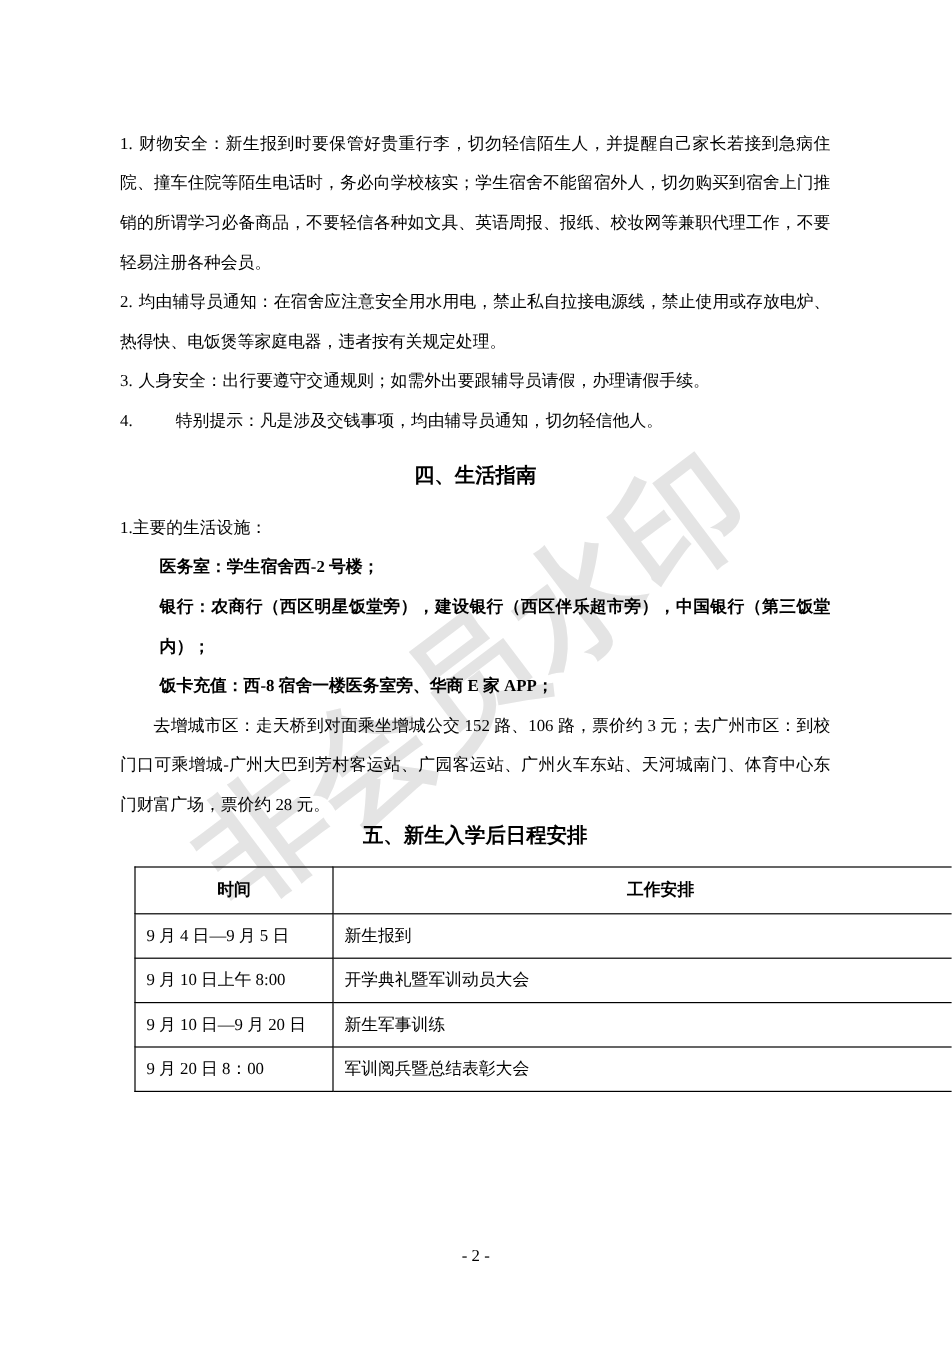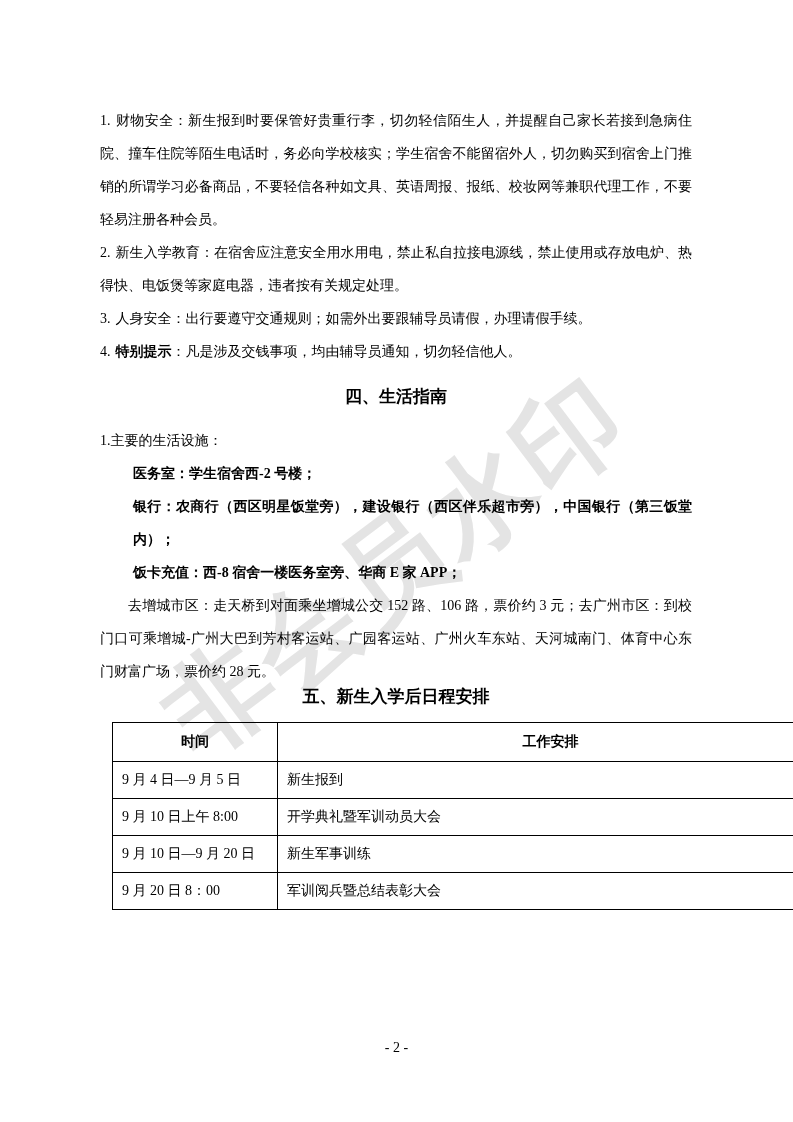--- a/index.html
+++ b/index.html
@@ -12,21 +12,21 @@
     position:absolute;left:120px;top:505px;width:560px;height:112px;
     line-height:112px;font-size:106px;font-weight:bold;letter-spacing:3px;
     font-family:"Liberation Sans", sans-serif;
     color:#e4e4e4;white-space:nowrap;
     transform:rotate(-37deg);
     z-index:0;user-select:none;
   }
   .content{position:absolute;left:100px;top:104px;width:592px;z-index:1;}
   p.body{margin:0;font-size:14px;line-height:33px;text-align:justify;}
   .lead{margin-right:5px;}
-  .bold-label{font-weight:bold;}
+  .bold-label{font-weight:normal;margin-left:31px;}
   .sub{padding-left:33px;font-weight:bold;}
   .indent{text-indent:28px;line-height:31px;}
   .sec-title{
     margin:16px 0 14px 0;font-size:17px;line-height:26px;font-weight:bold;
     text-align:center;font-family:"Liberation Sans", sans-serif;
   }
   .sec-title.tight{margin:-4px 0 8px 0;}
   table.schedule{
     width:712px;border-collapse:collapse;table-layout:fixed;margin:12px;
   }
@@ -46,21 +46,21 @@
 </style>
 </head>
 <body>
 
 <div class="watermark">非会员水印</div>
 
 <div class="content">
 
   <p class="body"><span class="lead">1.</span><span>财物安全</span><span>：新生报到时要保管好贵重行李，切勿轻信陌生人，并提醒自己家长若接到急病住院、撞车住院等陌生电话时，务必向学校核实；学生宿舍不能留宿外人，切勿购买到宿舍上门推销的所谓学习必备商品，不要轻信各种如文具、英语周报、报纸、校妆网等兼职代理工作，不要轻易注册各种会员。</span></p>
 
-  <p class="body"><span class="lead">2.</span><span>新生入学教育</span><span>：在宿舍应注意安全用水用电，禁止私自拉接电源线，禁止使用或存放电炉、热得快、电饭煲等家庭电器，违者按有关规定处理。</span></p>
+  <p class="body"><span class="lead">2.</span><span>均由辅导员通知</span><span>：在宿舍应注意安全用水用电，禁止私自拉接电源线，禁止使用或存放电炉、热得快、电饭煲等家庭电器，违者按有关规定处理。</span></p>
 
   <p class="body"><span class="lead">3.</span><span>人身安全</span><span>：出行要遵守交通规则；如需外出要跟辅导员请假，办理请假手续。</span></p>
 
   <p class="body"><span class="lead">4.</span><span class="bold-label">特别提示</span><span>：凡是涉及交钱事项，均由辅导员通知，切勿轻信他人。</span></p>
 
   <h2 class="sec-title">四、生活指南</h2>
 
   <p class="body">1.主要的生活设施：</p>
   <p class="body sub">医务室：学生宿舍西-2 号楼；</p>
   <p class="body sub">银行：农商行（西区明星饭堂旁），建设银行（西区伴乐超市旁），中国银行（第三饭堂内）；</p>

